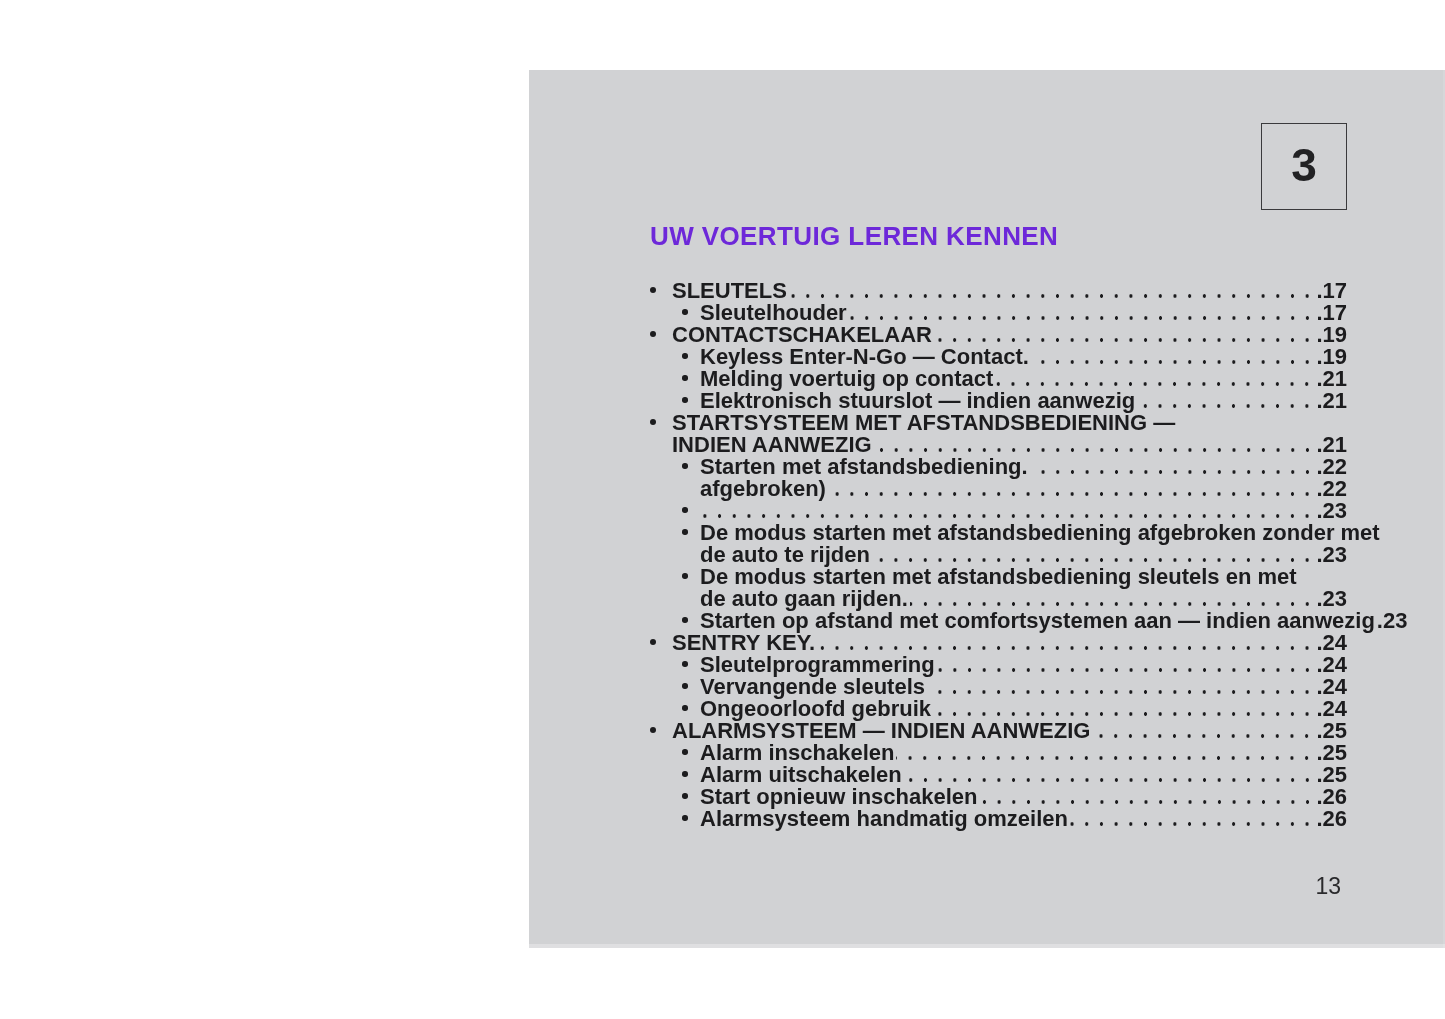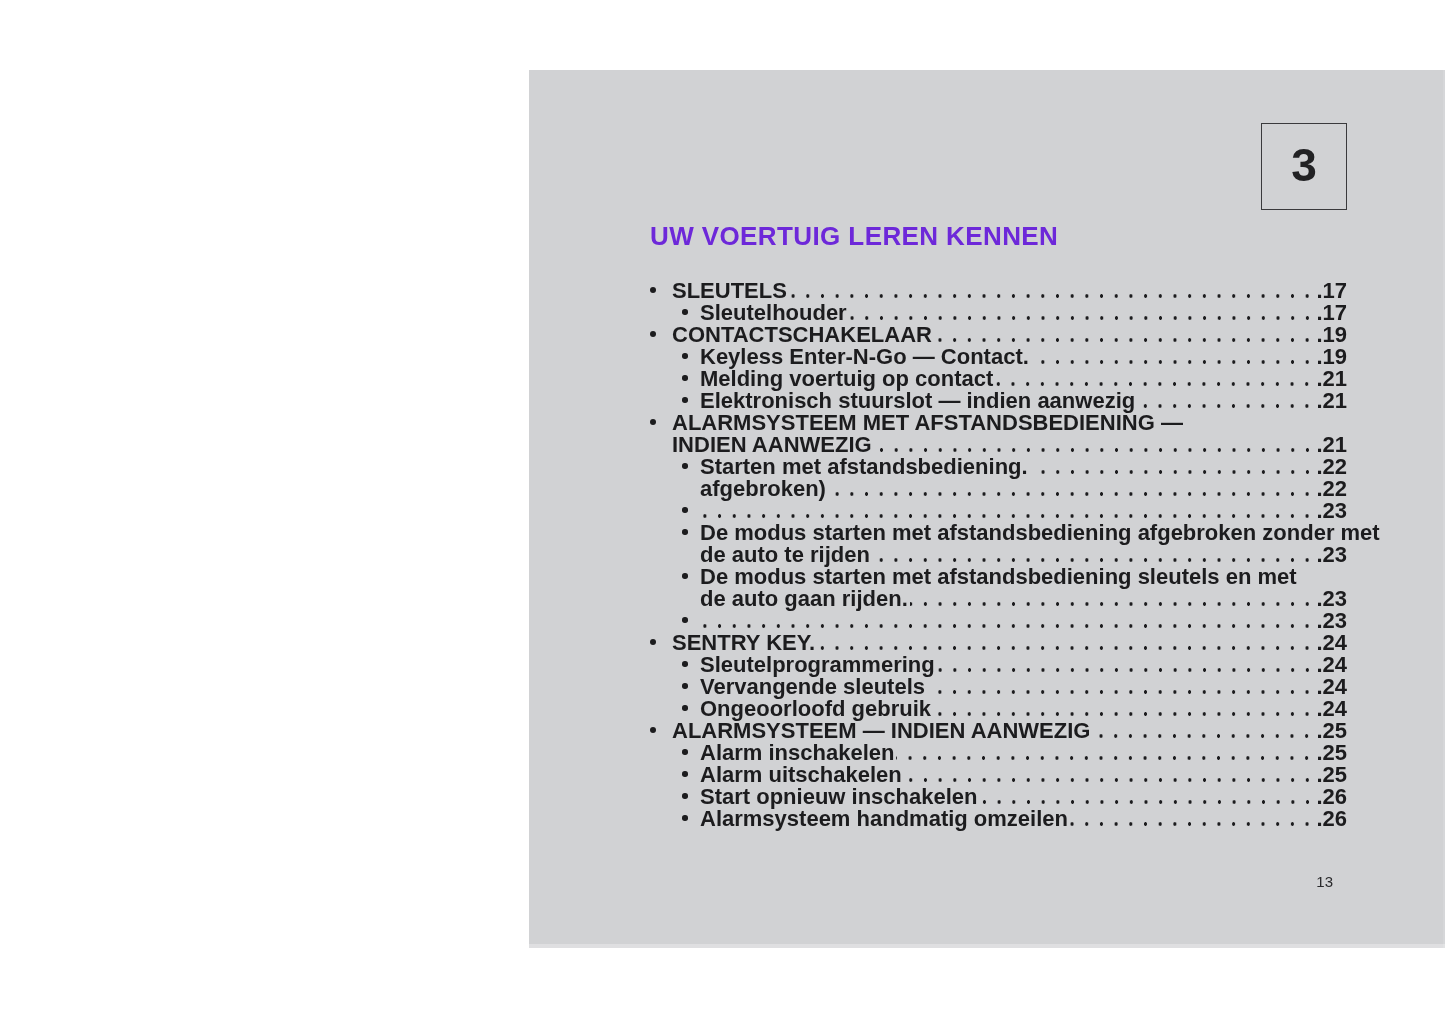--- a/index.html
+++ b/index.html
@@ -77,22 +77,22 @@
     margin-left: 2px;
     align-self: baseline;
     background-image: radial-gradient(circle at 50% 50%, #1c1c1e 1.5px, rgba(0,0,0,0) 2px);
     background-size: 14.7px 4px;
     background-repeat: repeat-x;
     background-position: right 2px top 0;
   }
   .pg { flex: 0 0 auto; font-weight: 700; }
   .folio {
     position: absolute;
-    top: 803px; right: 112px;
-    font-size: 15px; font-weight: 400;
+    top: 803px; right: 104px;
+    font-size: 23px; font-weight: 400;
     color: #2a2a2c;
   }
 </style>
 </head>
 <body>
 
 <div class="canvas">
   <div class="page">
 
     <div class="chapter-box">
@@ -147,21 +147,21 @@
             <span class="bullet"></span>
           </span>
           <span class="label">Elektronisch stuurslot — indien aanwezig</span>
           <span class="leader"></span>
           <span class="pg">.21</span>
         </div>
         <div class="toc-line lvl1">
           <span class="bullet-box">
             <span class="bullet"></span>
           </span>
-          <span class="label">ALARMSYSTEEM MET AFSTANDSBEDIENING —</span>
+          <span class="label">STARTSYSTEEM MET AFSTANDSBEDIENING —</span>
         </div>
         <div class="toc-line lvl1 cont">
           <span class="label">INDIEN AANWEZIG</span>
           <span class="leader"></span>
           <span class="pg">.21</span>
         </div>
         <div class="toc-line lvl2">
           <span class="bullet-box">
             <span class="bullet"></span>
           </span>
@@ -200,20 +200,21 @@
         </div>
         <div class="toc-line lvl2 cont">
           <span class="label">de auto gaan rijden.</span>
           <span class="leader"></span>
           <span class="pg">.23</span>
         </div>
         <div class="toc-line lvl2">
           <span class="bullet-box">
             <span class="bullet"></span>
           </span>
+          <span class="label">Starten op afstand met comfortsystemen aan — indien aanwezig</span>
           <span class="leader"></span>
           <span class="pg">.23</span>
         </div>
         <div class="toc-line lvl1">
           <span class="bullet-box">
             <span class="bullet"></span>
           </span>
           <span class="label">SENTRY KEY.</span>
           <span class="leader"></span>
           <span class="pg">.24</span>

